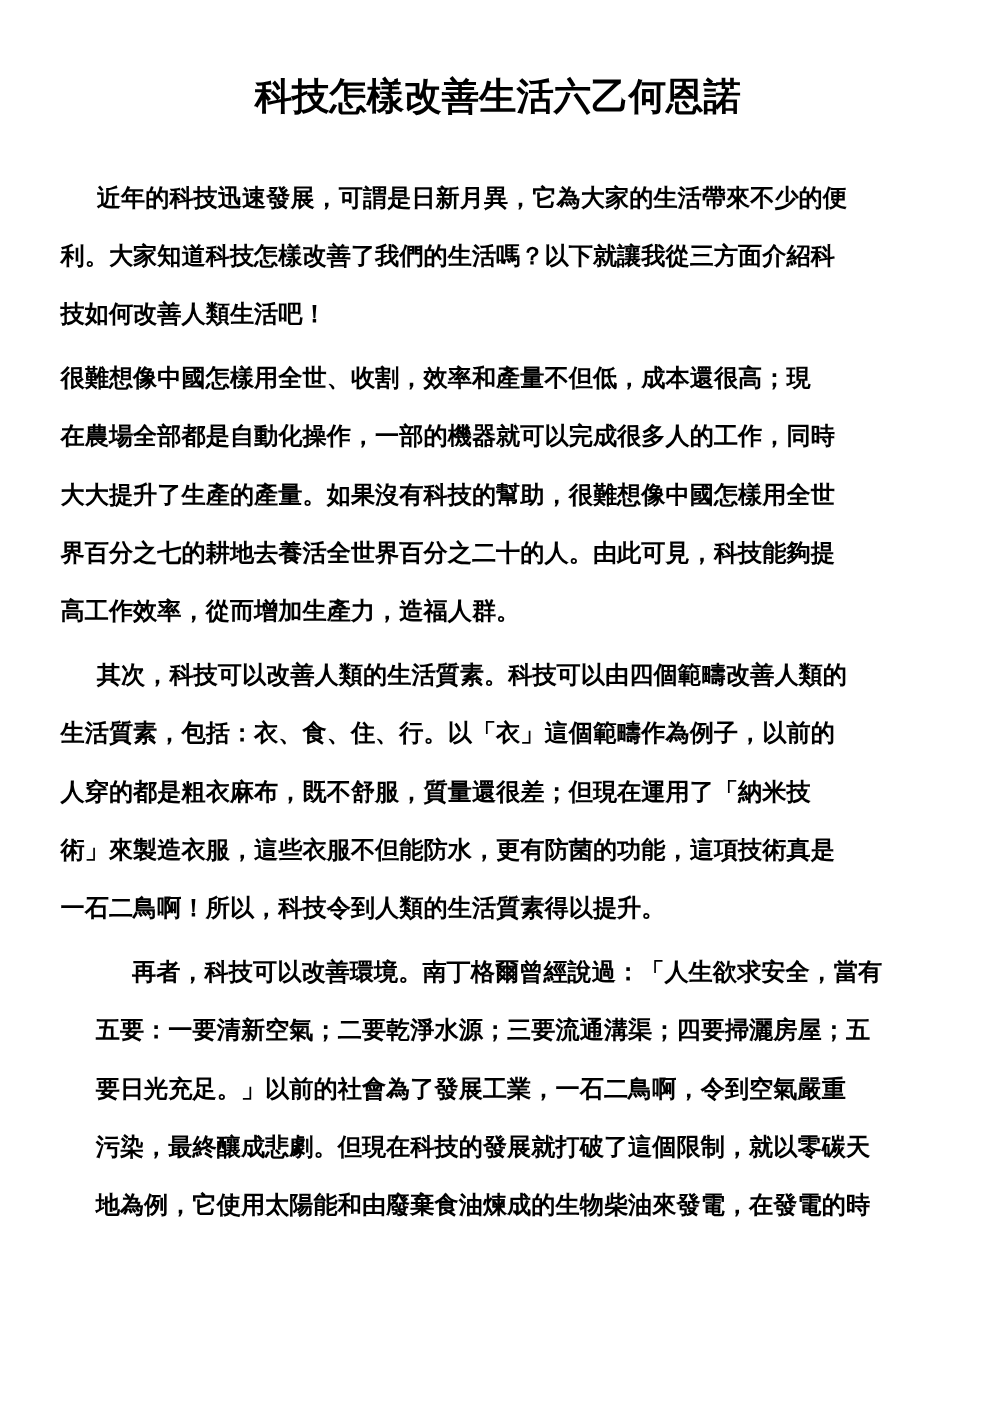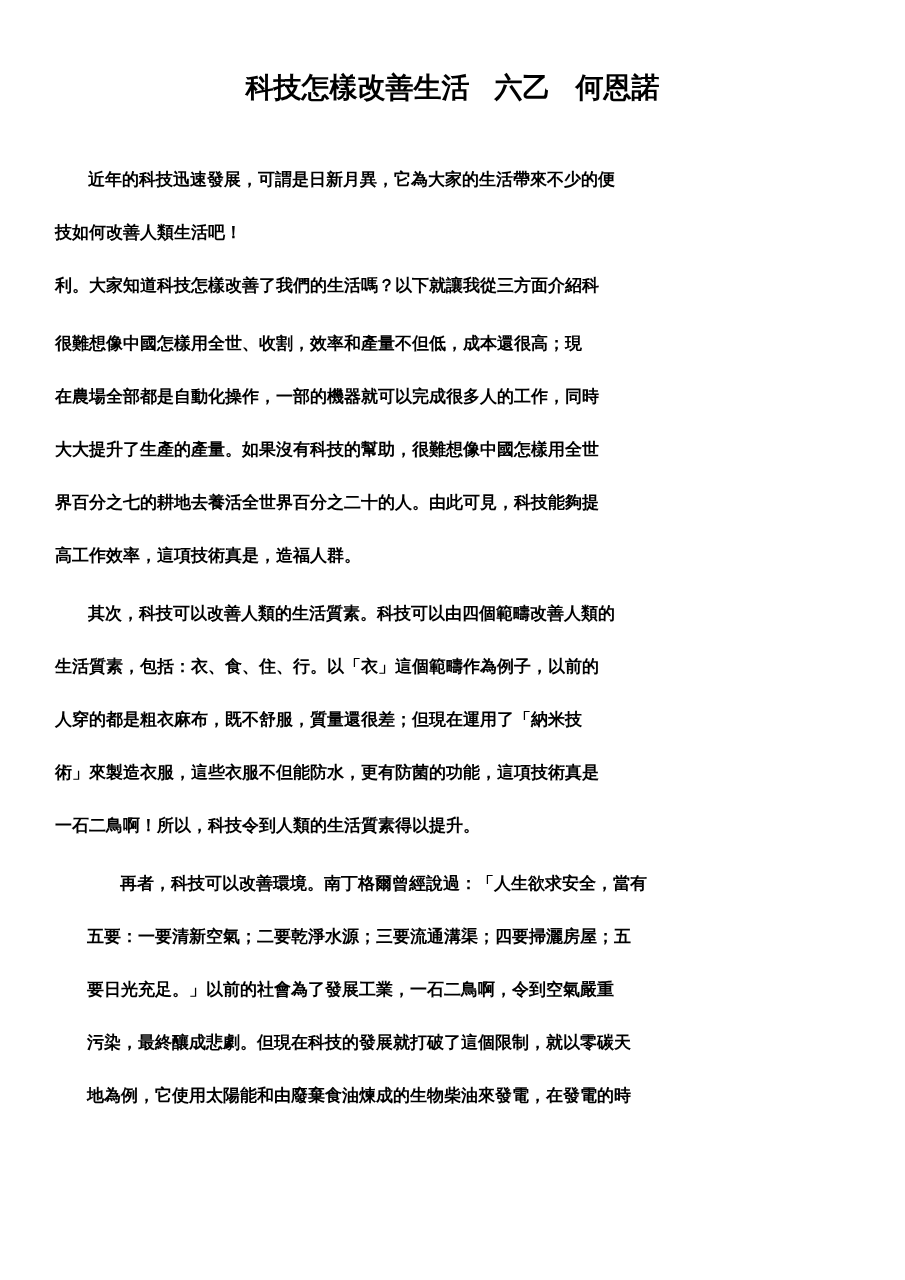--- a/index.html
+++ b/index.html
@@ -17,66 +17,65 @@
     color: #000000;
     font-family: "Liberation Sans", sans-serif;
     font-weight: 600;
     overflow: hidden;
   }
   .doc-title {
     padding-top: 70px;
     display: flex;
     justify-content: center;
     align-items: baseline;
-    gap: 25px;
-    font-size: 28px;
+    font-size: 34px;
     line-height: 36px;
     white-space: nowrap;
   }
   .document-body {
     margin-top: 47px;
   }
   .paragraph {
     margin-bottom: 5px;
   }
   .paragraph:last-child {
     margin-bottom: 0;
     margin-left: 32px;
   }
   .line {
-    font-size: 17px;
+    font-size: 22px;
     line-height: 53px;
     height: 53px;
     white-space: nowrap;
   }
   .line.first {
     text-indent: 33px;
   }
 </style>
 </head>
 <body>
 
 <div class="page">
   <div class="doc-title">
     <span>科技怎樣改善生活</span>
     <span>六乙</span>
     <span>何恩諾</span>
   </div>
   <div class="document-body">
       <div class="paragraph">
         <div class="line first">近年的科技迅速發展，可謂是日新月異，它為大家的生活帶來不少的便</div>
+        <div class="line">利。大家知道科技怎樣改善了我們的生活嗎？以下就讓我從三方面介紹科</div>
         <div class="line">技如何改善人類生活吧！</div>
-        <div class="line">利。大家知道科技怎樣改善了我們的生活嗎？以下就讓我從三方面介紹科</div>
       </div>
       <div class="paragraph">
         <div class="line">很難想像中國怎樣用全世、收割，效率和產量不但低，成本還很高；現</div>
         <div class="line">在農場全部都是自動化操作，一部的機器就可以完成很多人的工作，同時</div>
         <div class="line">大大提升了生產的產量。如果沒有科技的幫助，很難想像中國怎樣用全世</div>
         <div class="line">界百分之七的耕地去養活全世界百分之二十的人。由此可見，科技能夠提</div>
-        <div class="line">高工作效率，這項技術真是，造福人群。</div>
+        <div class="line">高工作效率，從而增加生產力，造福人群。</div>
       </div>
       <div class="paragraph">
         <div class="line first">其次，科技可以改善人類的生活質素。科技可以由四個範疇改善人類的</div>
         <div class="line">生活質素，包括：衣、食、住、行。以「衣」這個範疇作為例子，以前的</div>
         <div class="line">人穿的都是粗衣麻布，既不舒服，質量還很差；但現在運用了「納米技</div>
         <div class="line">術」來製造衣服，這些衣服不但能防水，更有防菌的功能，這項技術真是</div>
         <div class="line">一石二鳥啊！所以，科技令到人類的生活質素得以提升。</div>
       </div>
       <div class="paragraph">
         <div class="line first">再者，科技可以改善環境。南丁格爾曾經說過：「人生欲求安全，當有</div>

